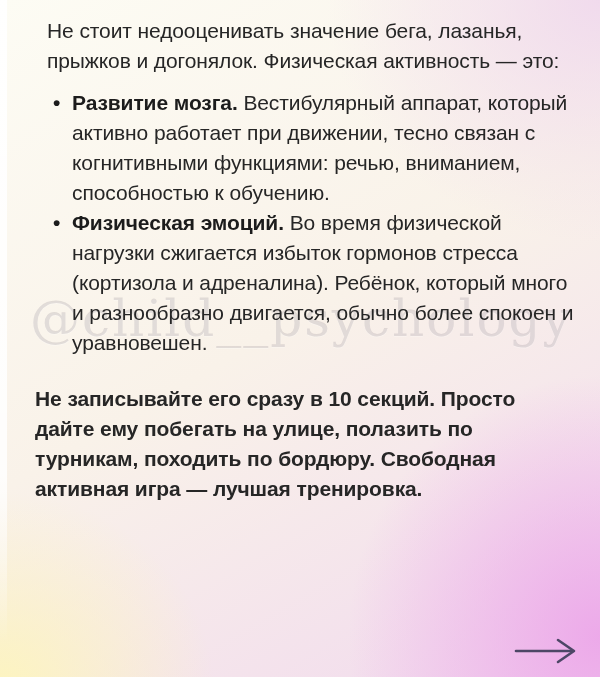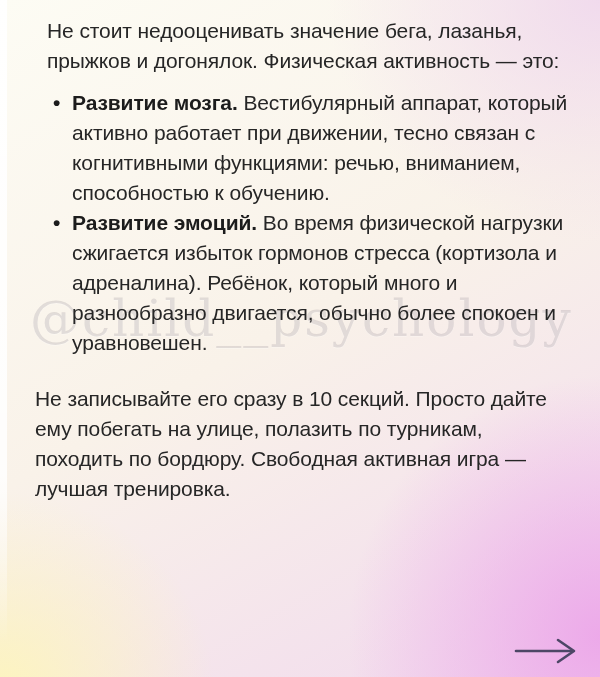--- a/index.html
+++ b/index.html
@@ -66,20 +66,21 @@
     top: 0;
     font-weight: 700;
     color: #1c1c1c;
   }
   .lead-bold {
     font-weight: 700;
     color: #1c1c1c;
   }
   p.closing {
     margin: 26px 0 0 0;
+    font-weight: bold;
   }
   .watermark {
     position: absolute;
     left: 30px;
     top: 290px;
     width: 565px;
     font-family: "DejaVu Serif", "Liberation Serif", serif;
     font-size: 50px;
     letter-spacing: 2px;
     white-space: nowrap;
@@ -112,21 +113,21 @@
 
 
   <div class="body-text">
     <p class="paragraph">Не стоит недооценивать значение бега, лазанья, прыжков и догонялок. Физическая активность — это:</p>
 
     <ul class="bullets">
       <li>
         <span class="lead-bold">Развитие мозга.</span><span> Вестибулярный аппарат, который активно работает при движении, тесно связан с когнитивными функциями: речью, вниманием, способностью к обучению.</span>
       </li>
       <li>
-        <span class="lead-bold">Развитие эмоций.</span><span> Во время физической нагрузки сжигается избыток гормонов стресса (кортизола и адреналина). Ребёнок, который много и разнообразно двигается, обычно более спокоен и уравновешен.</span>
+        <span class="lead-bold">Физическая эмоций.</span><span> Во время физической нагрузки сжигается избыток гормонов стресса (кортизола и адреналина). Ребёнок, который много и разнообразно двигается, обычно более спокоен и уравновешен.</span>
       </li>
     </ul>
 
     <p class="paragraph closing">Не записывайте его сразу в 10 секций. Просто дайте ему побегать на улице, полазить по турникам, походить по бордюру. Свободная активная игра — лучшая тренировка.</p>
   </div>
 
   <div class="next-arrow">
     <svg viewBox="0 0 64 28" fill="none" xmlns="http://www.w3.org/2000/svg">
       <path d="M2 14 H58" stroke-width="2.6" stroke-linecap="round" stroke="#4d4766"></path>
       <path d="M44 3 L60 14 L44 25" stroke-width="2.6" stroke-linecap="round" stroke-linejoin="round" fill="none" stroke="#4d4766"></path>

